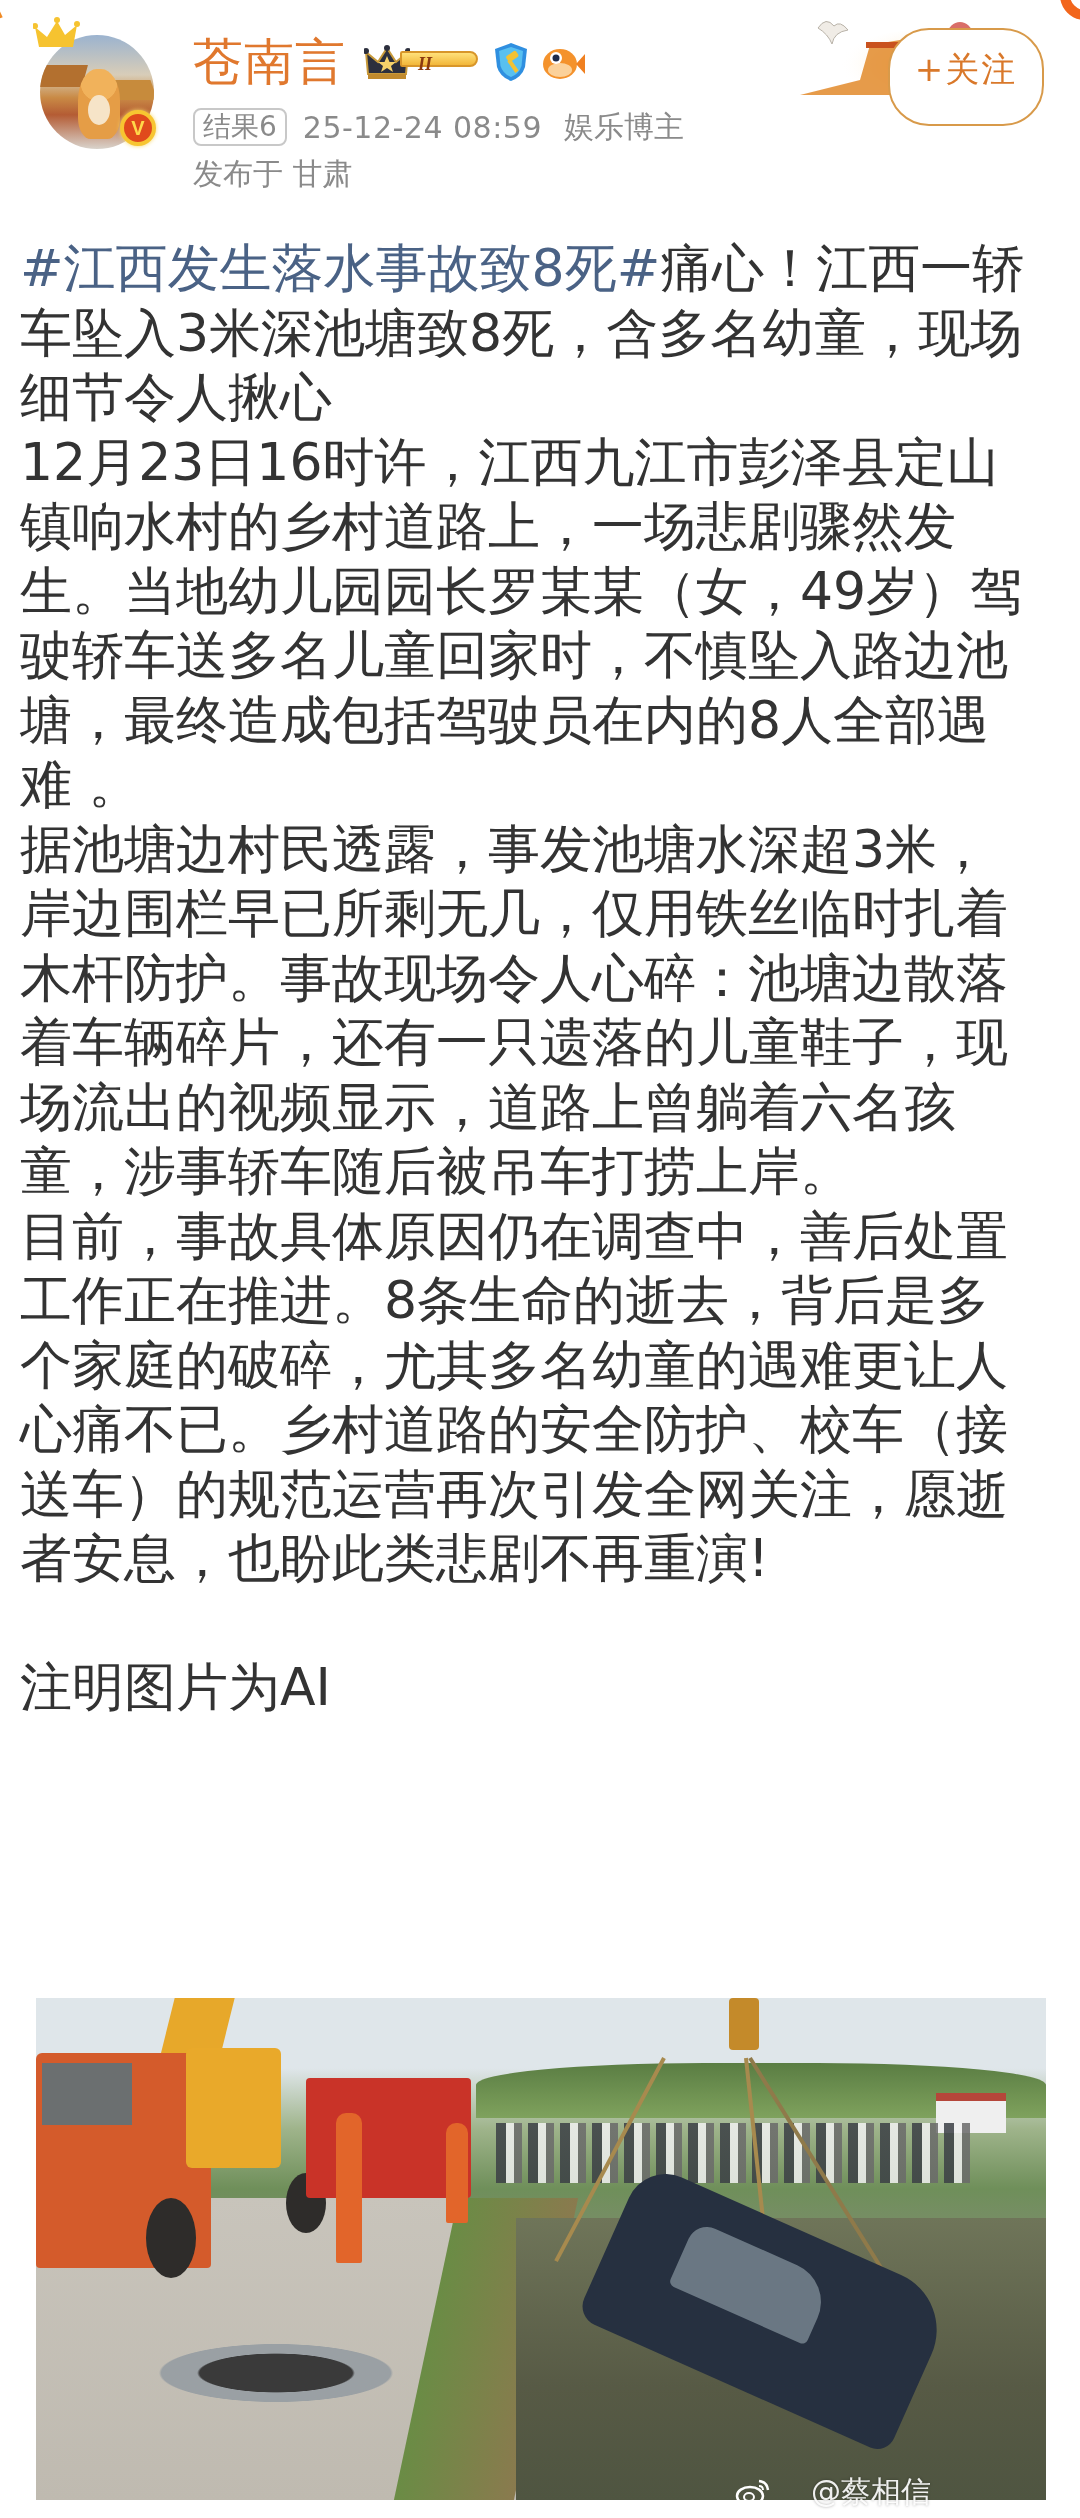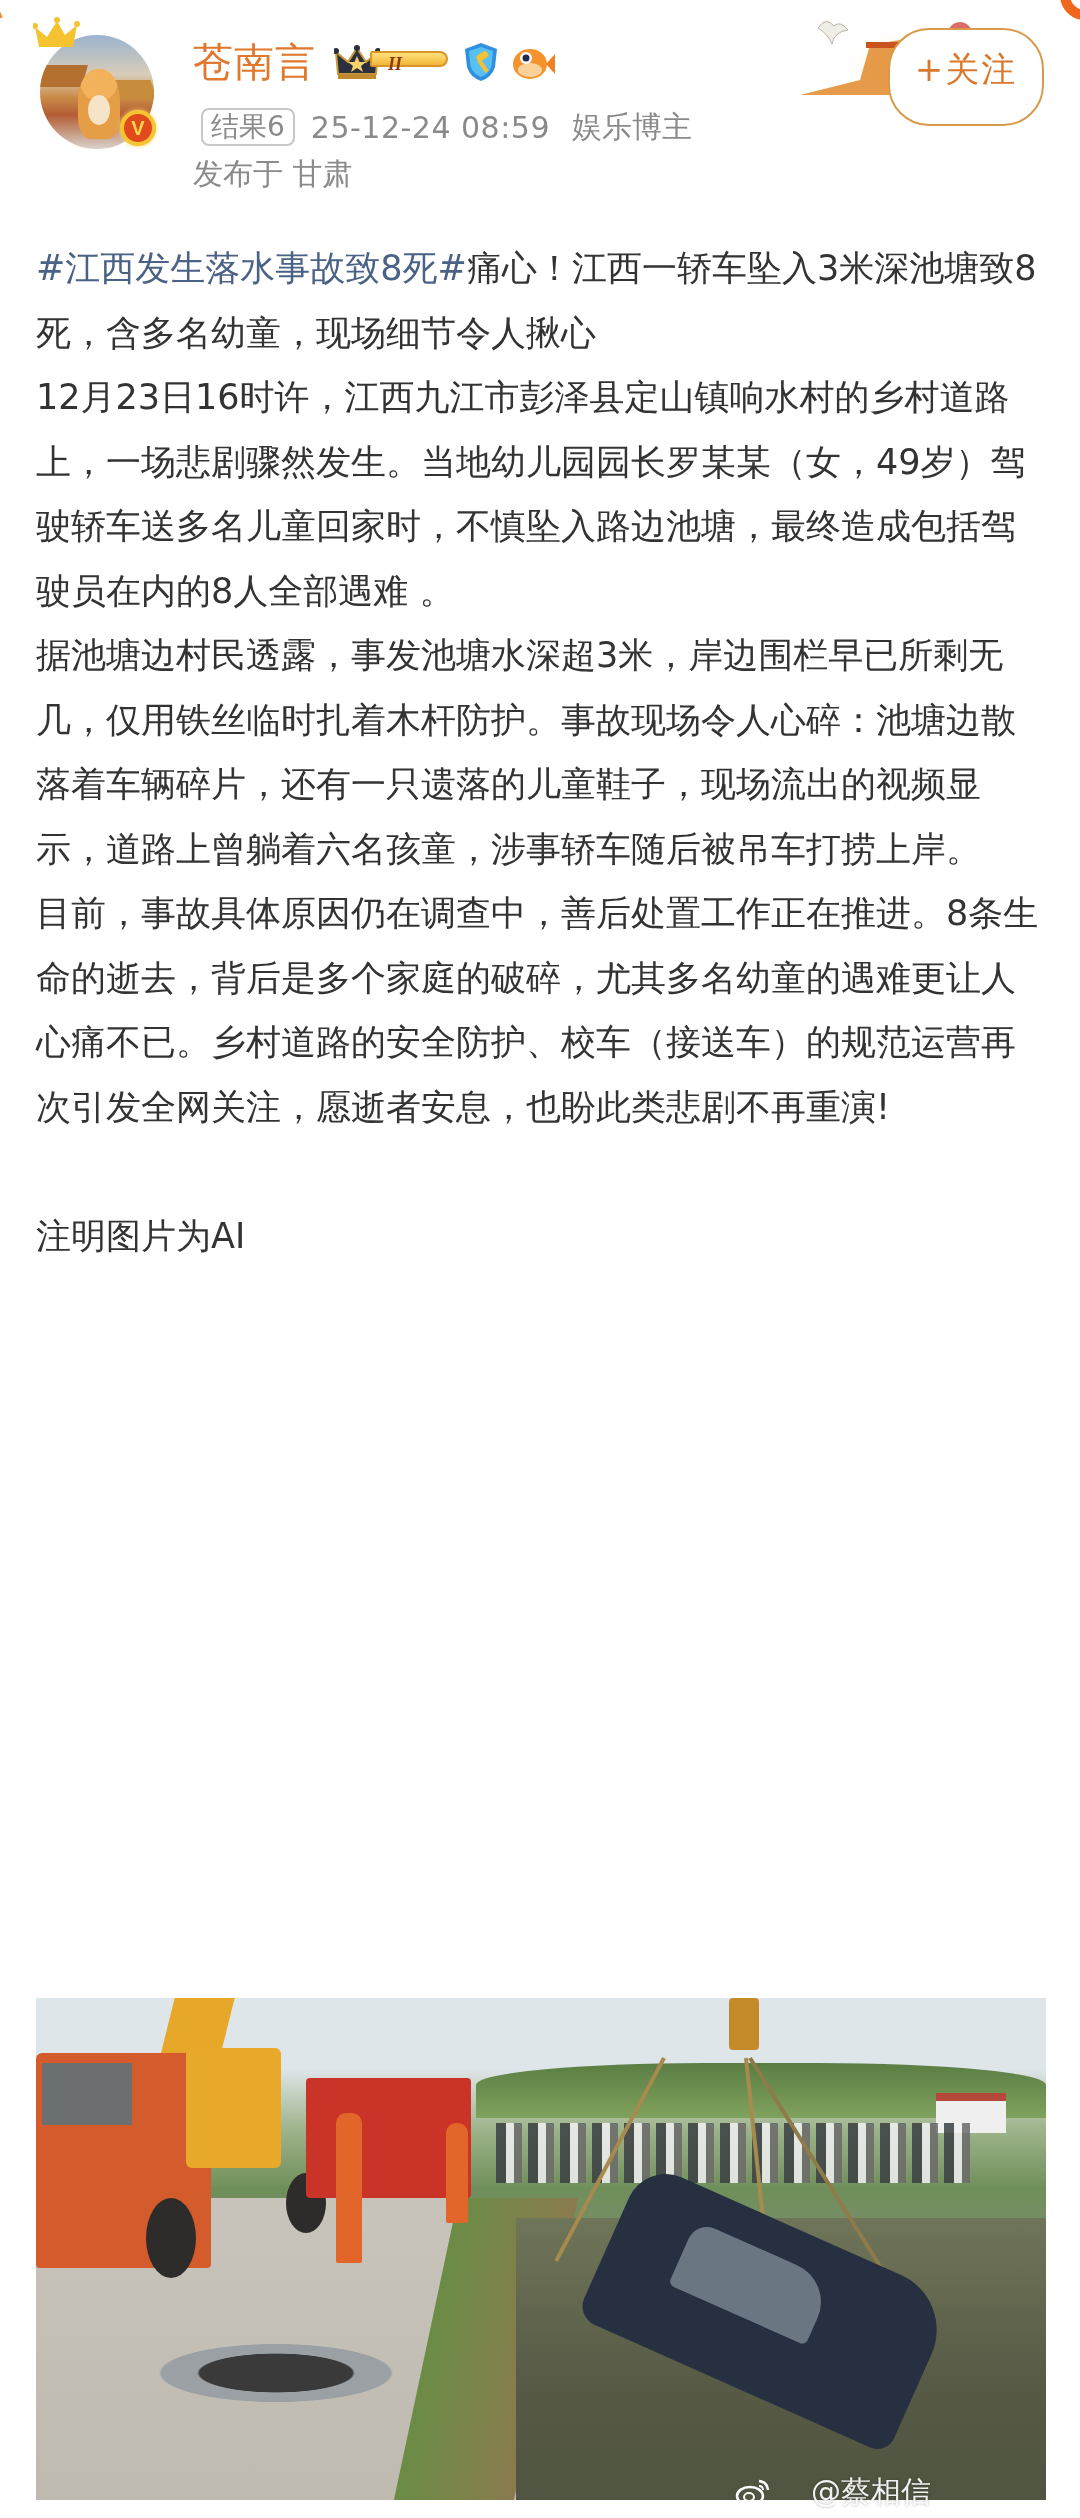--- a/index.html
+++ b/index.html
@@ -37,55 +37,55 @@
   }
   .v-badge {
     position: absolute; left: 90px; top: 96px; width: 36px; height: 36px; border-radius: 50%;
     background: #e04a1c; border: 4px solid #f7c531;
     color: #ffd84a; font-weight: bold; font-size: 20px; line-height: 28px; text-align: center;
     font-family: "Liberation Sans", sans-serif;
     box-shadow: 0 0 4px #f7d86b;
   }
 
   .name-row { position: absolute; left: 193px; top: 34px; height: 56px; display: flex; align-items: center; }
-  .username { font-size: 40px; color: #E0782E; line-height: 56px; letter-spacing: 1px; }
+  .username { font-size: 50px; color: #E0782E; line-height: 56px; letter-spacing: 1px; }
   .level-badge { position: relative; margin-left: 18px; width: 118px; height: 40px; }
   .level-badge .crown-part {
     position: absolute; left: 0; top: 2px; width: 46px; height: 36px;
   }
   .level-badge .plate {
     position: absolute; left: 36px; top: 9px; width: 78px; height: 16px;
     background: linear-gradient(180deg, #ffe17a, #f2b73a);
     border: 2px solid #d8962a; border-radius: 4px 14px 14px 4px;
     color: #8a3a10; font-family: "Liberation Serif", serif; font-weight: bold; font-style: italic;
     font-size: 18px; line-height: 22px; text-align: left; padding-left: 16px;
   }
   .shield-badge { margin-left: 10px; width: 38px; height: 42px; }
   .fish-badge { margin-left: 10px; width: 46px; height: 40px; }
 
-  .meta-row { position: absolute; left: 201px; top: 106px; display: flex; align-items: center; height: 42px; color: #8a8a8a; font-size: 30px; }
+  .meta-row { position: absolute; left: 193px; top: 106px; display: flex; align-items: center; height: 42px; color: #8a8a8a; font-size: 30px; }
   .source-tag {
     border: 2px solid #c8c8c8; border-radius: 8px; padding: 0 8px; height: 38px; line-height: 34px;
     font-size: 28px; color: #8a8a8a; margin-right: 16px;
   }
   .timestamp { margin-right: 22px; font-family: "DejaVu Sans", sans-serif; letter-spacing: 0.5px; }
   .location-row { position: absolute; left: 193px; top: 152px; color: #8a8a8a; font-size: 30px; line-height: 44px; }
 
   .header-decor { position: absolute; left: 800px; top: 10px; width: 190px; height: 90px; }
   .follow-button {
     position: absolute; left: 888px; top: 28px; width: 156px; height: 98px;
     border: 2px solid #d89a4a; border-radius: 41px; background: #ffffff;
     color: #d9782a; font-size: 34px; line-height: 78px; text-align: center; letter-spacing: 2px;
     cursor: pointer;
   }
 
   
   .post-text {
-    position: absolute; left: 36px; top: 236px; width: 1012px;
-    font-size: 35px; line-height: 64.5px; color: #333333;
+    position: absolute; left: 20px; top: 236px; width: 1012px;
+    font-size: 52px; line-height: 64.5px; color: #333333;
   }
   .post-text p { white-space: normal; }
   .hashtag { color: #4A6285; cursor: pointer; }
   .blank-line { height: 64.5px; }
 
   .post-image {
     position: absolute; left: 36px; top: 1998px; width: 1010px; height: 502px; overflow: hidden;
     background: linear-gradient(180deg, #dfe6ea 0%, #dfe6ea 14%, #9fb48b 26%, #6f8f5a 38%, #8a8b80 60%, #bdbab2 100%);
   }
   .img-road { position: absolute; left: 0; top: 200px; width: 420px; height: 302px; background: linear-gradient(180deg, #c8c4bb, #bfbab0); }

